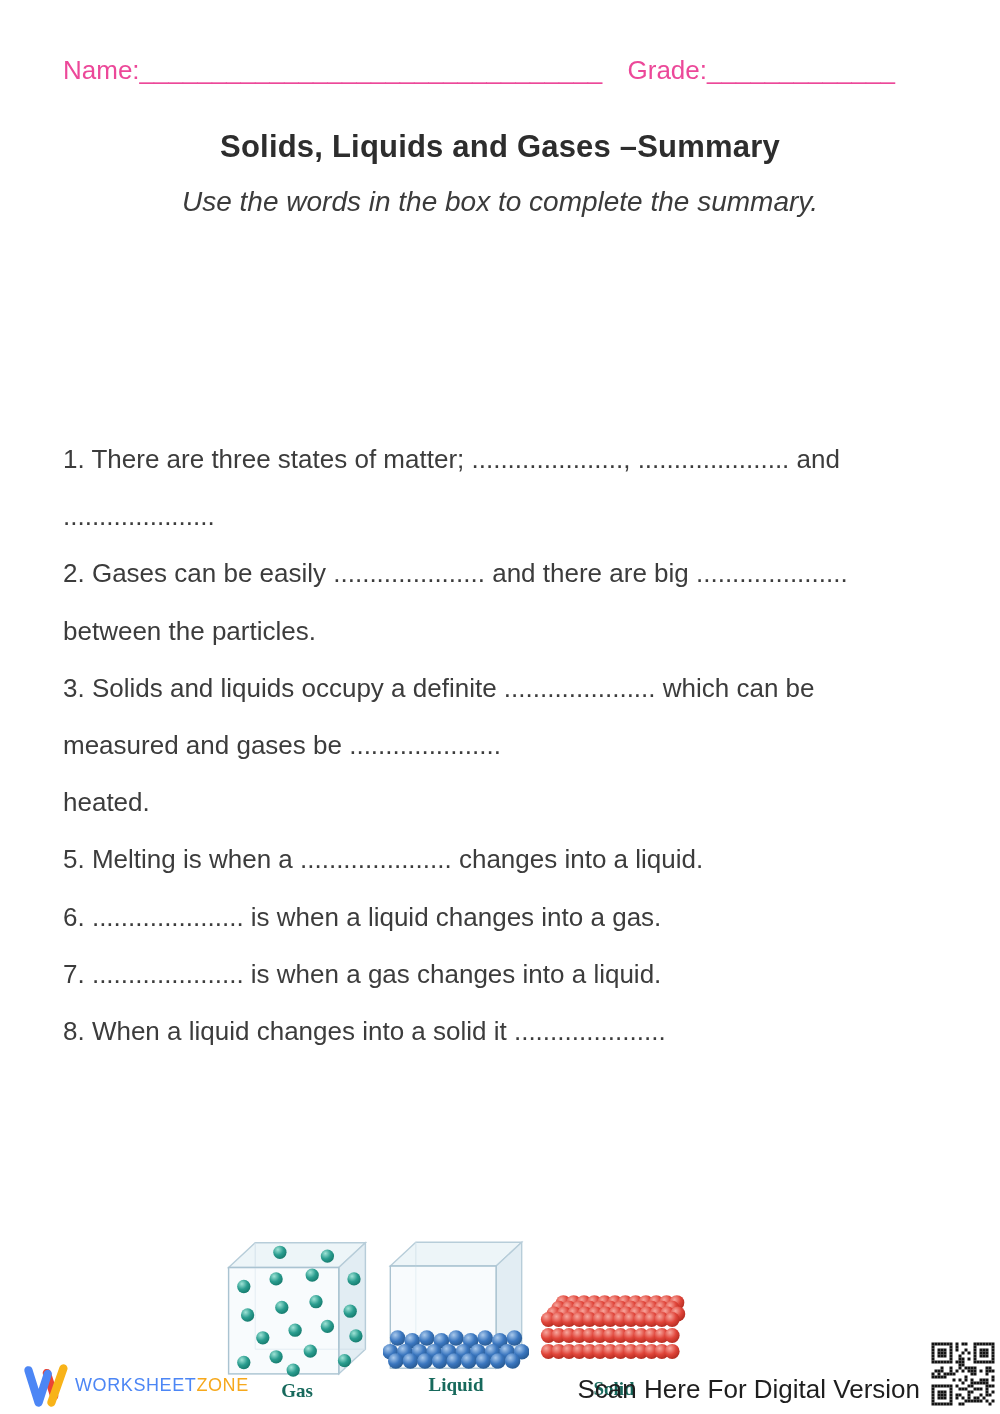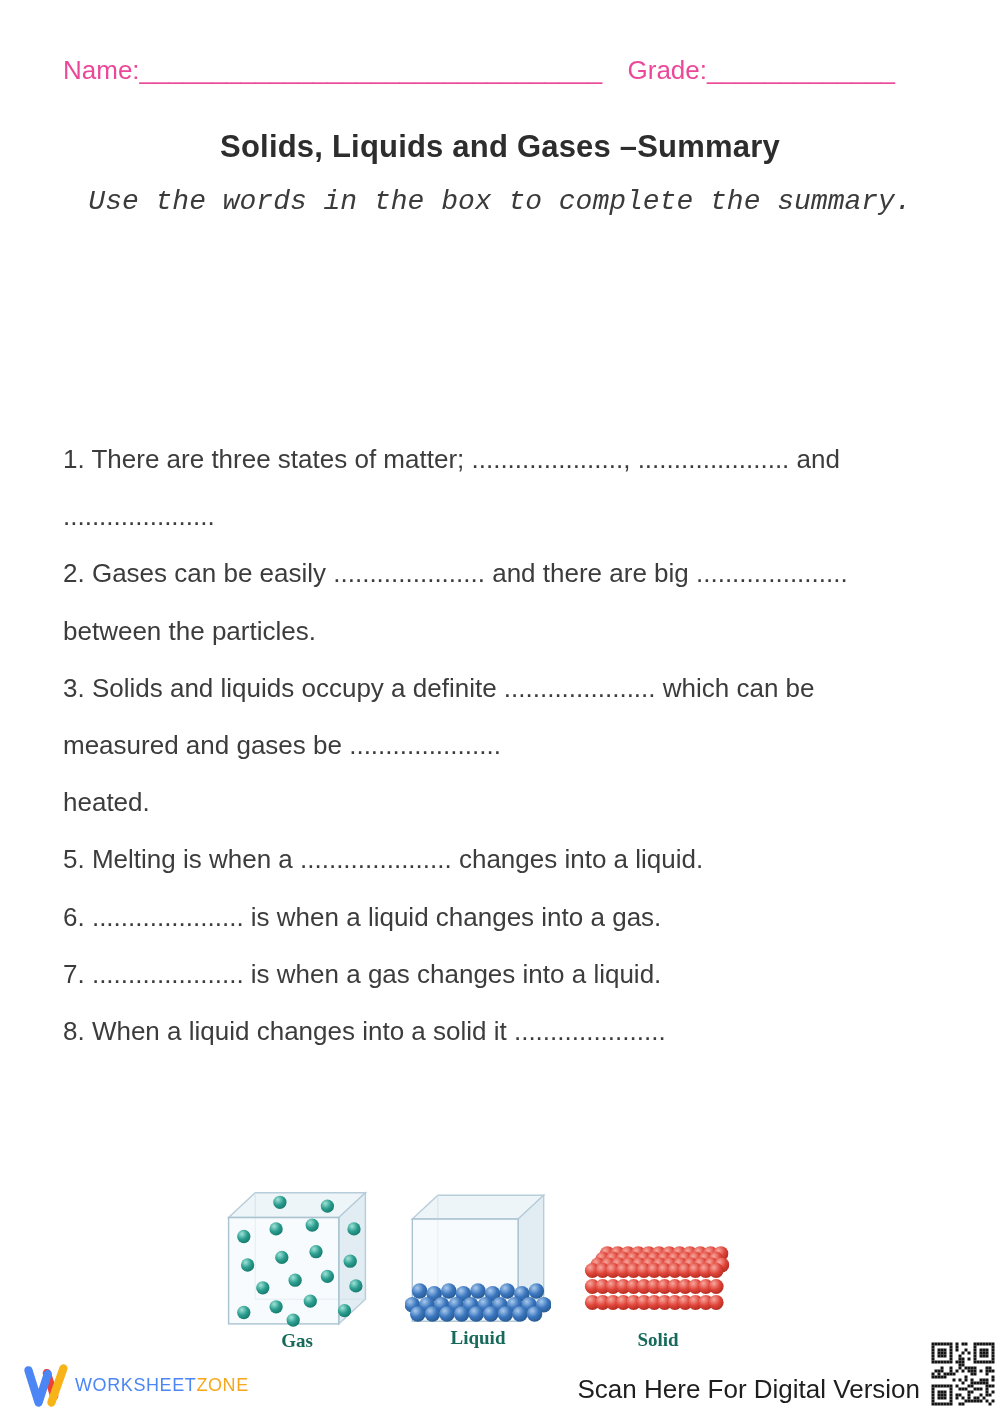--- a/index.html
+++ b/index.html
@@ -6,32 +6,32 @@
   .page{position:relative;width:1000px;height:1414px;background:#ffffff;overflow:hidden;
         font-family:"Liberation Sans",sans-serif;color:#3c3c3c;}
 
   .name-row{position:absolute;top:55px;left:63px;right:63px;display:flex;
             font-size:26px;color:#ec4899;}
   .grade-field{margin-left:auto;margin-right:42px;}
 
   .page-title{position:absolute;top:129px;left:0;width:100%;margin:0;text-align:center;
               font-size:31px;font-weight:700;color:#2d2d2d;letter-spacing:.2px;}
   .instruction{position:absolute;top:186px;left:0;width:100%;text-align:center;
-               font-size:28px;font-style:italic;color:#3b3b3b;font-family:Liberation Mono, monospace;}
+               font-size:28px;font-style:italic;color:#3b3b3b;}
 
   .word-box{position:absolute;top:255px;left:38px;width:914px;height:142px;
             border:3px solid #161616;box-sizing:border-box;background:#fff;}
   .wb-row{display:flex;justify-content:space-between;font-weight:700;font-size:27px;color:#2e2e2e;}
   .wb-row1{margin:27px 52px 0 85px;}
   .wb-row2{margin:12px 76px 0 80px;}
 
   .questions{position:absolute;top:431px;left:63px;width:886px;font-size:26px;color:#3c3c3c;}
   .qline{height:57.2px;line-height:57.2px;white-space:nowrap;}
 
-  .figures{position:absolute;top:1183px;left:221px;display:flex;gap:32px;align-items:center;}
+  .figures{position:absolute;top:1233px;left:221px;display:flex;gap:10px;align-items:flex-start;}
   .fig{margin:0;display:flex;flex-direction:column;align-items:center;}
   .fig-caption{font-family:"Liberation Serif",serif;font-weight:700;font-size:19px;
                color:#17695c;margin-top:2px;}
 
   .footer-logo{position:absolute;left:22px;top:1362px;display:flex;align-items:center;gap:7px;}
   .brand{font-size:18px;font-weight:400;letter-spacing:.6px;line-height:1;}
   .brand-blue{color:#4c86f5;}
   .brand-orange{color:#f6a81c;}
 
   .scan-text{position:absolute;top:1374px;right:80px;font-size:26px;color:#1e1e1e;}

